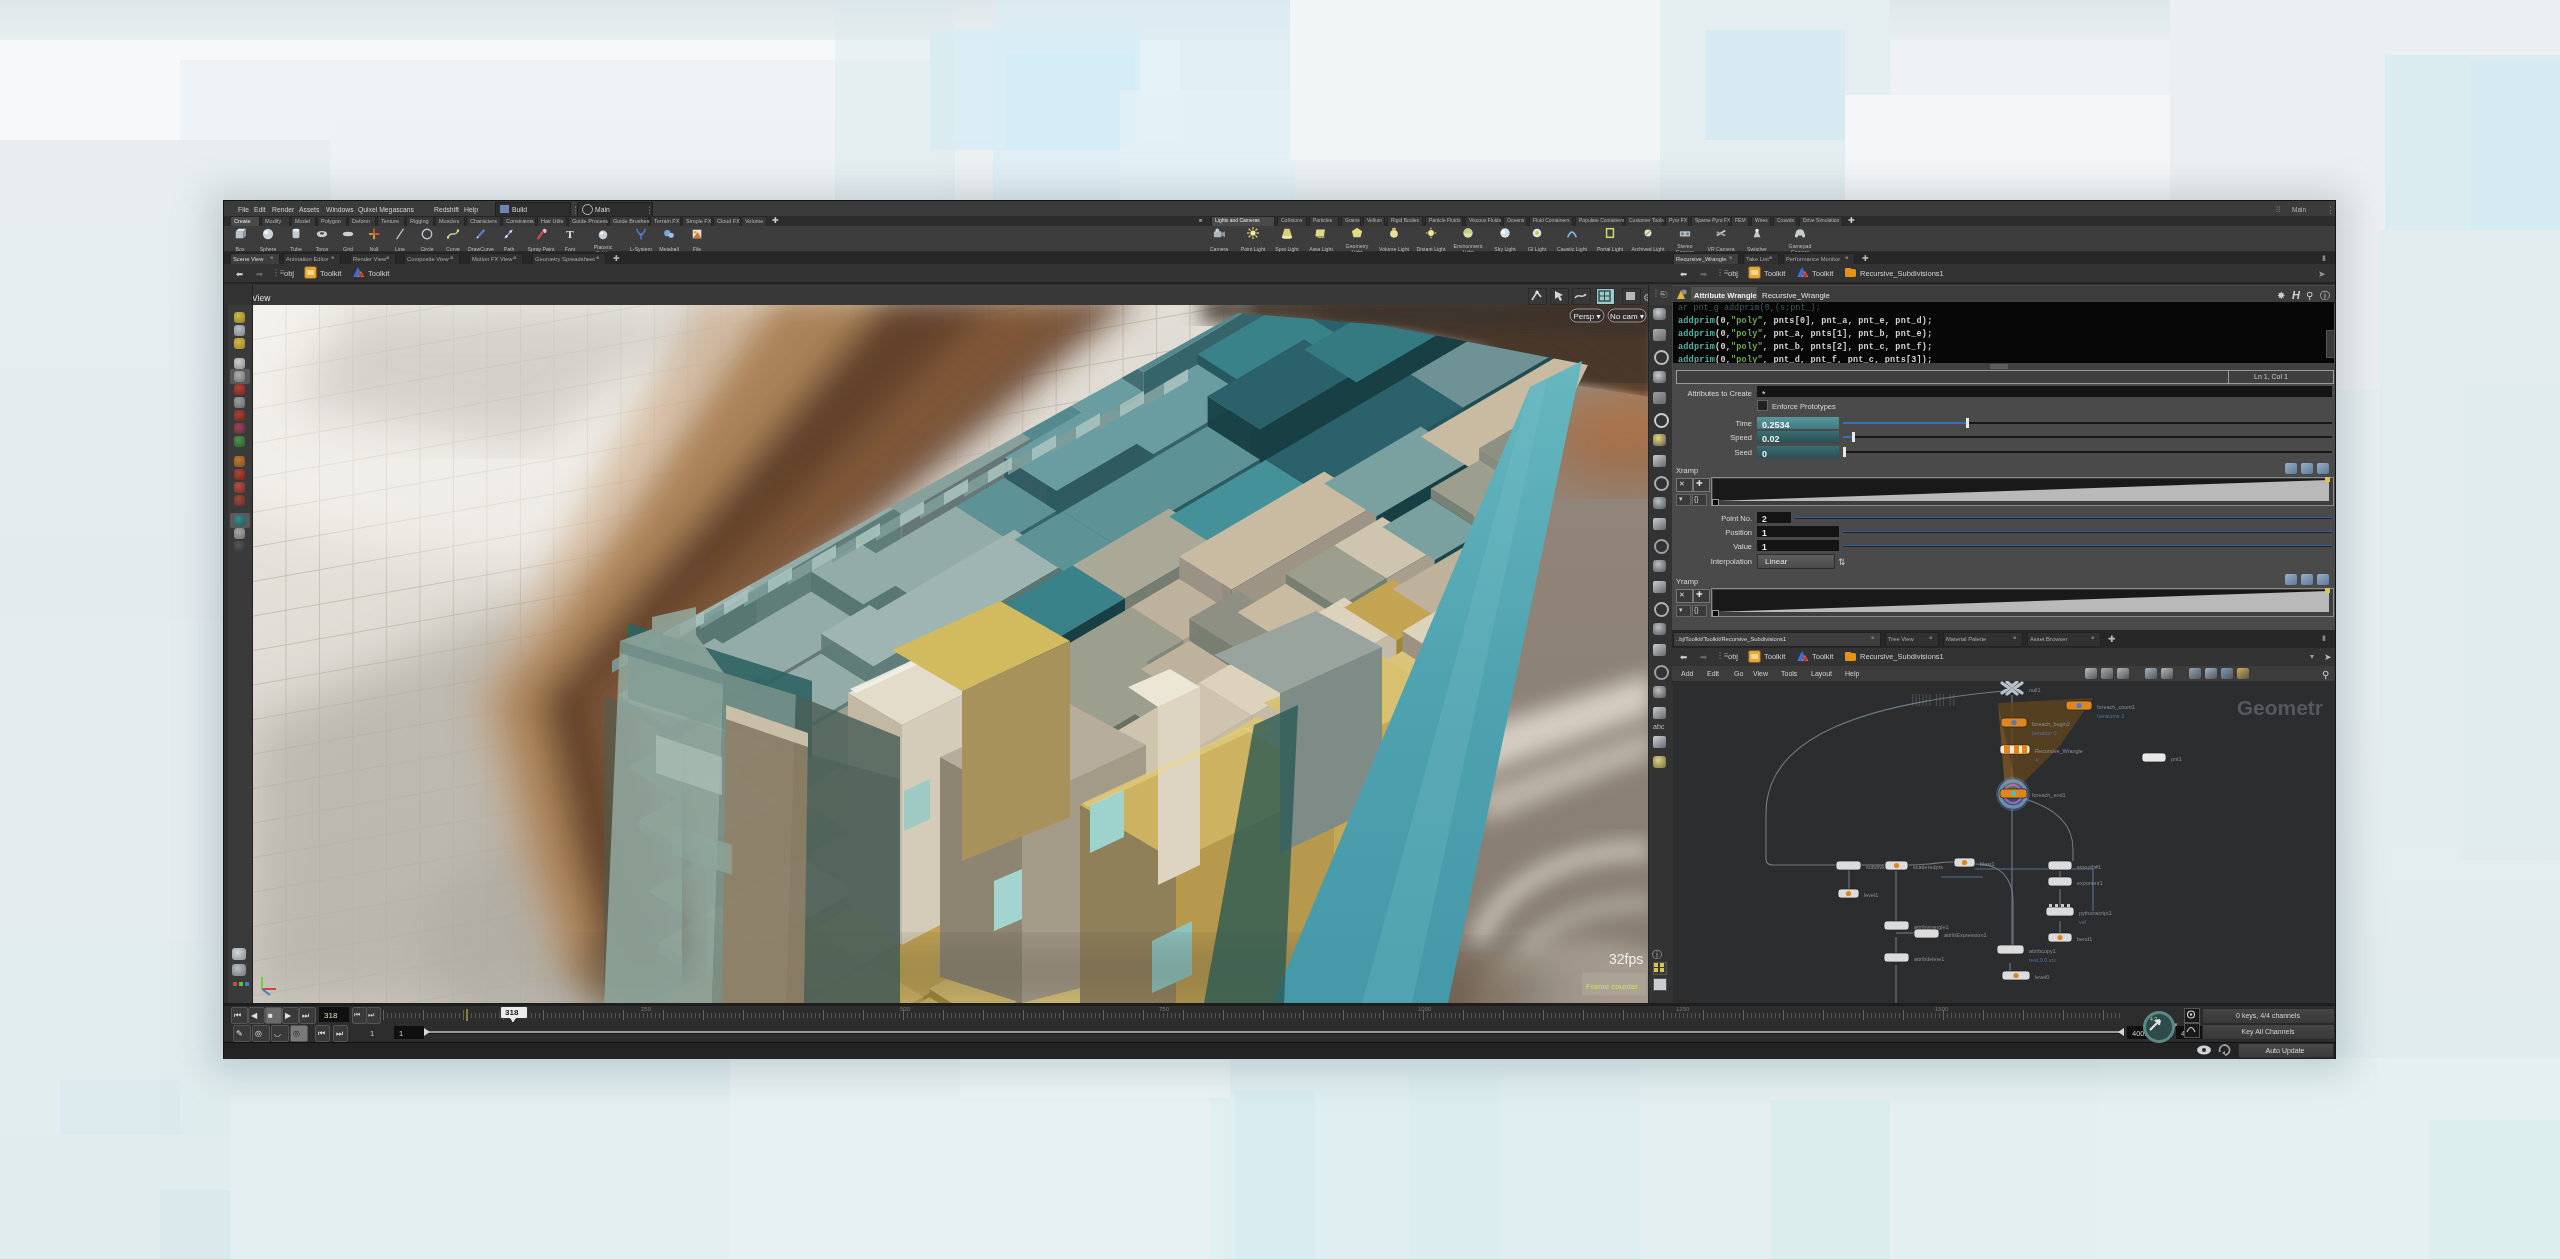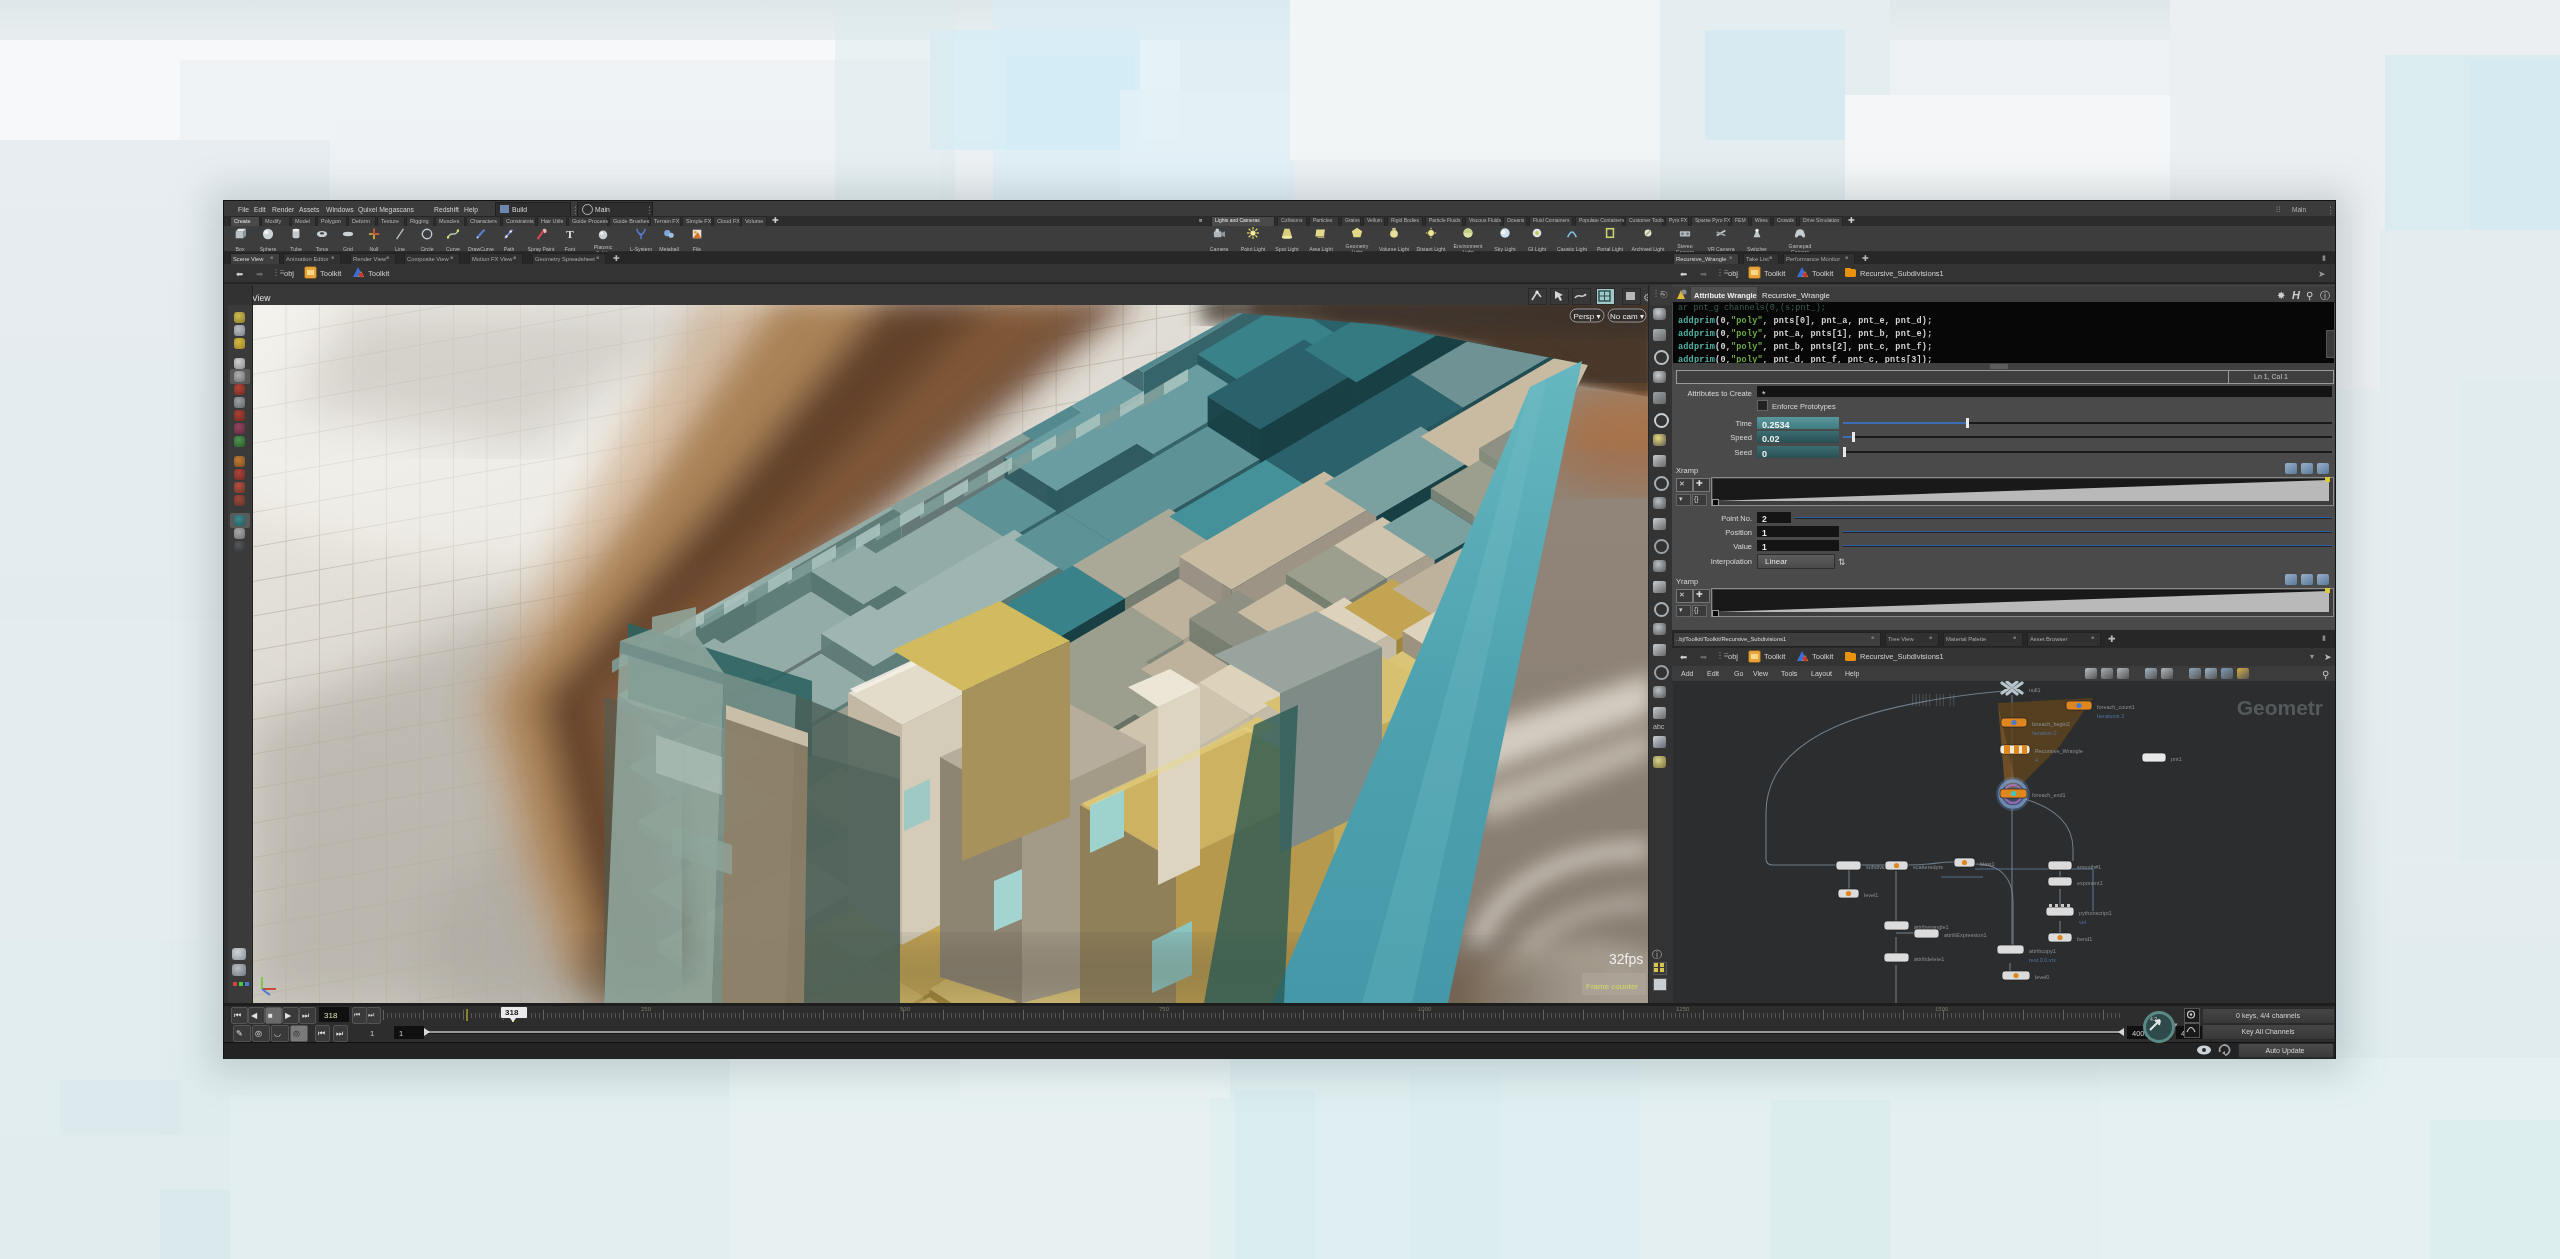--- a/index.html
+++ b/index.html
@@ -1338,21 +1338,21 @@
 <svg class="txt" style="left:2292px;top:287px;overflow:visible;" width="2" height="2">
     <text x="0" y="11.6" font-size="11" fill="#d0d0d0" font-weight="700" font-family="Liberation Sans, sans-serif" text-anchor="start" font-style="italic">H</text>
   </svg>
 <svg class="txt" style="left:2306px;top:288px;overflow:visible;" width="2" height="2">
     <text x="0" y="10.5" font-size="10" fill="#d0d0d0" font-weight="400" font-family="Liberation Sans, sans-serif" text-anchor="start">⚲</text>
   </svg>
 <svg class="txt" style="left:2320px;top:288px;overflow:visible;" width="2" height="2">
     <text x="0" y="10.5" font-size="10" fill="#d0d0d0" font-weight="400" font-family="Liberation Sans, sans-serif" text-anchor="start">ⓘ</text>
   </svg>
 <div class="abs" style="left:1673px;top:302px;width:661px;height:61px;background:#070707;"></div>
-<div class="txt" style="left:1678px;top:303px;font-family:Liberation Mono,monospace;font-size:8.5px;color:#3d5a55;">ar  pnt_g     channels(0,(s;pnt_);</div>
+<div class="txt" style="left:1678px;top:303px;font-family:Liberation Mono,monospace;font-size:8.5px;color:#3d5a55;">ar  pnt_g     addprim(0,(s;pnt_);</div>
 <div class="txt" style="left:1678px;top:316px;font-family:Liberation Mono,monospace;font-size:8.5px;font-weight:700;color:#d4d4d4;letter-spacing:0.2px;"><span style="color:#53b3a5">addprim</span>(0,<span style="color:#6fae4a">"poly"</span>, pnts[0], pnt_a, pnt_e, pnt_d);</div>
 <div class="txt" style="left:1678px;top:329px;font-family:Liberation Mono,monospace;font-size:8.5px;font-weight:700;color:#d4d4d4;letter-spacing:0.2px;"><span style="color:#53b3a5">addprim</span>(0,<span style="color:#6fae4a">"poly"</span>, pnt_a, pnts[1], pnt_b, pnt_e);</div>
 <div class="txt" style="left:1678px;top:342px;font-family:Liberation Mono,monospace;font-size:8.5px;font-weight:700;color:#d4d4d4;letter-spacing:0.2px;"><span style="color:#53b3a5">addprim</span>(0,<span style="color:#6fae4a">"poly"</span>, pnt_b, pnts[2], pnt_c, pnt_f);</div>
 <div class="txt" style="left:1678px;top:355px;font-family:Liberation Mono,monospace;font-size:8.5px;font-weight:700;color:#d4d4d4;letter-spacing:0.2px;"><span style="color:#53b3a5">addprim</span>(0,<span style="color:#6fae4a">"poly"</span>, pnt_d, pnt_f, pnt_c, pnts[3]);</div>
 <div class="abs" style="left:2326px;top:330px;width:7px;height:26px;background:#3a3a3a;border:1px solid #555;"></div>
 <div class="abs" style="left:1673px;top:363px;width:661px;height:7px;background:#404040;"></div>
 <div class="abs" style="left:1990px;top:364px;width:18px;height:5px;background:#5d5d5d;"></div>
 <div class="abs" style="left:1676px;top:370px;width:655px;height:12px;background:#3f3f3f;border:1px solid #9a9a9a;"></div>
 <div class="abs" style="left:2228px;top:370px;width:104px;height:12px;background:#3f3f3f;border:1px solid #9a9a9a;"></div>
 <svg class="txt" style="left:2254px;top:372px;overflow:visible;" width="2" height="2">

